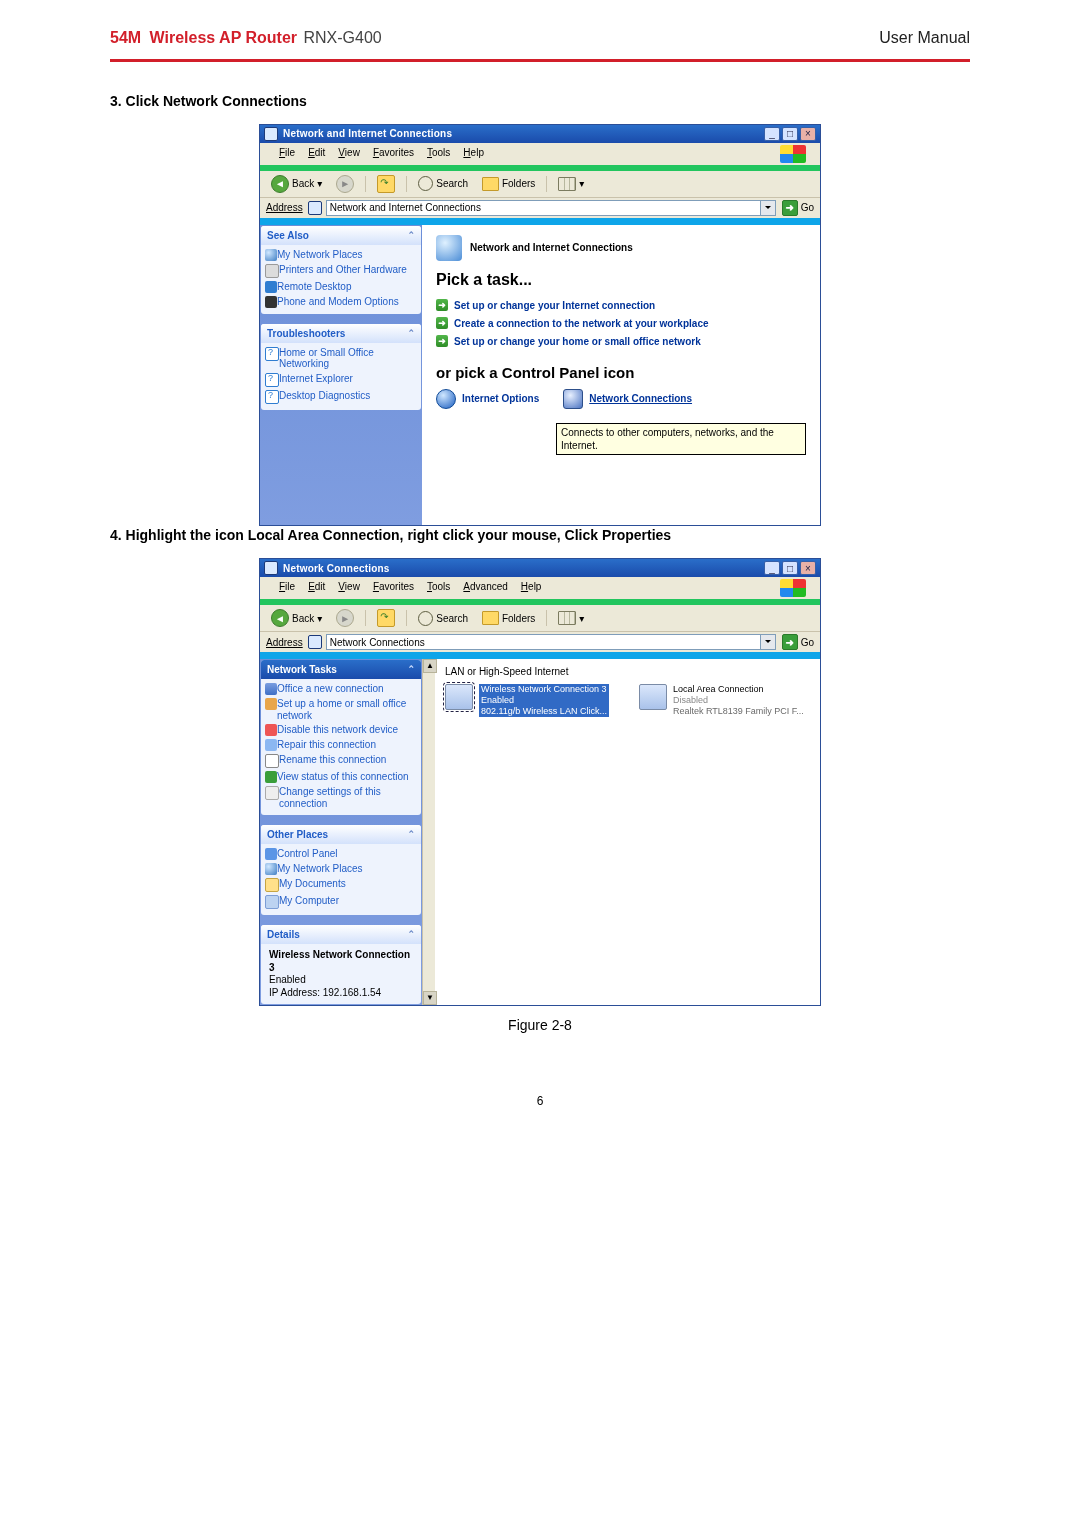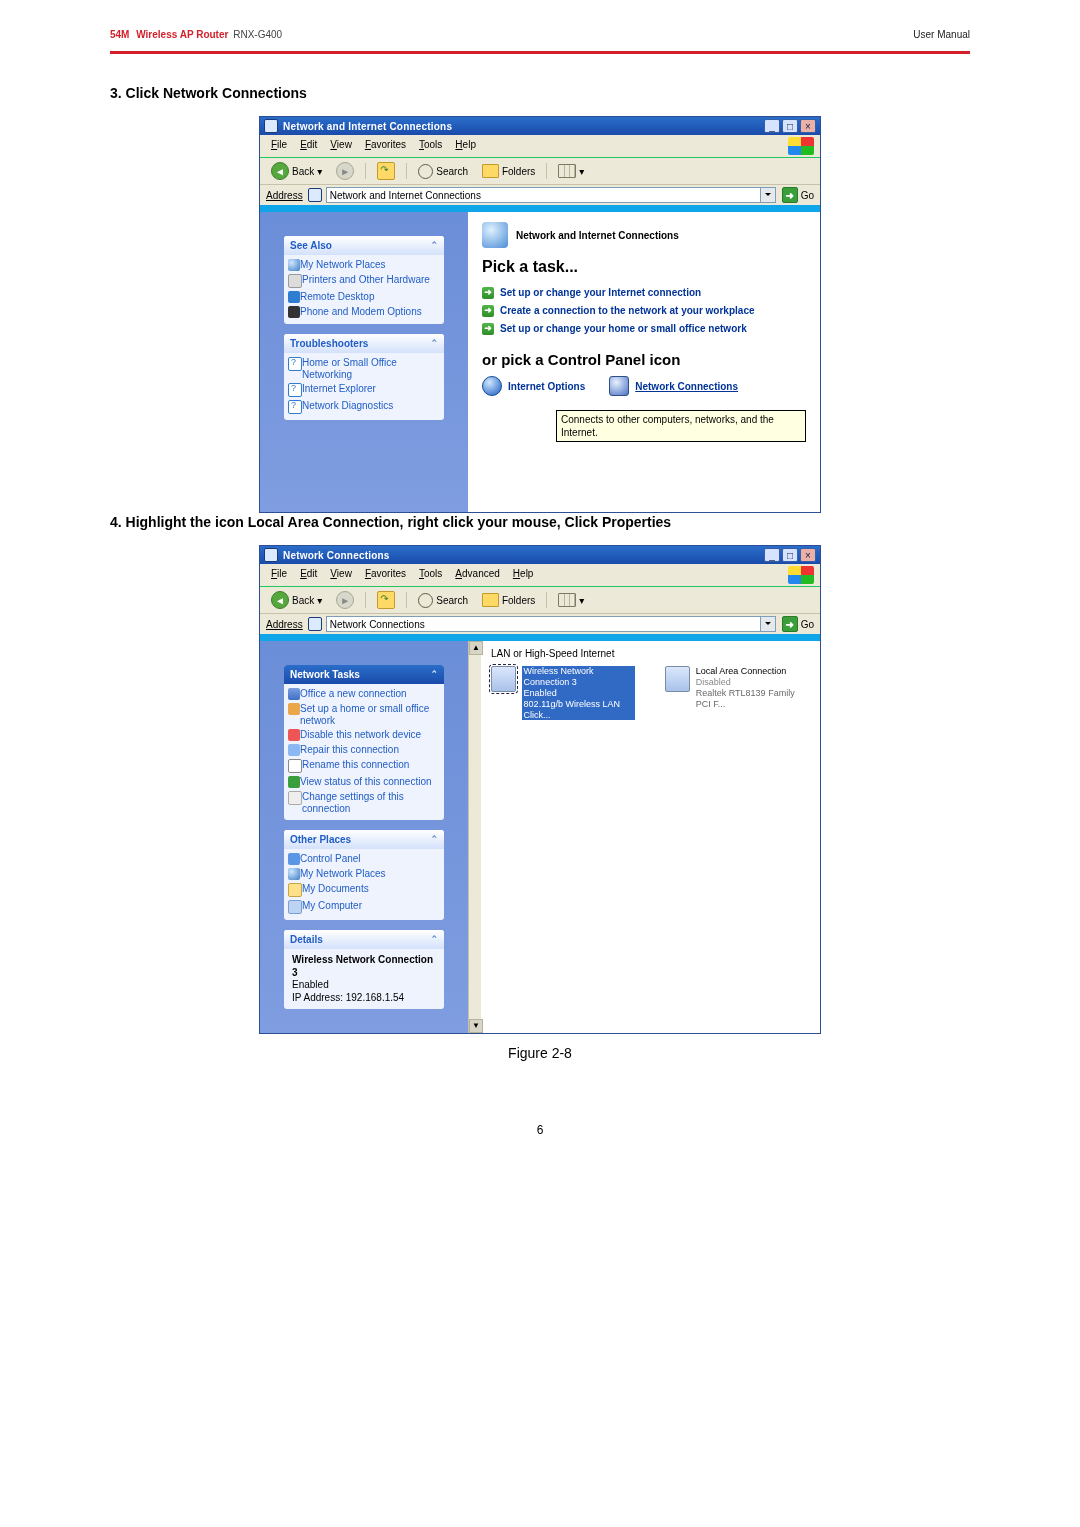--- a/index.html
+++ b/index.html
@@ -9,37 +9,37 @@
     --panel:#eff3fa;
     --panel-grad1:#dfe8fb;
     --xp-bg:#7c95c6;
     --link:#003399;
     --border:#7f7f7f;
     --green:#35a12f;
   }
   html,body{margin:0;background:#fff;color:#000;font:14px/1.3 Arial,Helvetica,sans-serif}
   .page{width:860px;margin:0 auto;padding:28px 0 80px}
   .hr{height:3px;background:var(--red);margin:10px 0 30px}
-  .hdr{display:flex;justify-content:space-between;align-items:baseline;font-size:10px}
+  .hdr{display:flex;justify-content:space-between;align-items:baseline;font-size:16px}
   .hdr .left b{color:var(--red);font-weight:bold}
   .hdr .left .model{color:#444}
   .hdr .right{color:#222}
   .step{font-weight:bold;margin:0 0 14px 0}
   .figcap{text-align:center;margin:10px 0 26px}
   .pagenum{text-align:center;margin-top:60px;font-size:12px}
 
   
   .xpwin{width:560px;margin:0 auto;border:1px solid #2b4e97;background:#fff;font-size:10px;color:#000}
   .titlebar{display:flex;align-items:center;justify-content:space-between;height:18px;padding:0 4px;background:linear-gradient(#2a6ec9,#1a4bab);color:#fff}
   .titlebar .t{font-weight:bold;letter-spacing:.2px;display:flex;align-items:center;gap:5px}
   .titlebar .ctrls{display:flex;gap:2px}
   .titlebar .ctrls span{display:inline-flex;width:14px;height:12px;align-items:center;justify-content:center;background:#d5e3ff;border:1px solid #365fa7;border-radius:2px;color:#224;cursor:pointer}
   .titlebar .ctrls span.close{background:#e9b1a7}
   .ico{display:inline-block;width:12px;height:12px;border:1px solid #1c3a7a;border-radius:2px;background:#dbeaff}
-  .menubar{display:flex;gap:3px;padding:2px 6px;background:#ece9d8;border-bottom:1px solid #22c55e}
+  .menubar{display:flex;gap:3px;padding:2px 14px;background:#ece9d8;border-bottom:6px solid #22c55e}
   .menubar span{padding:1px 5px}
   .menubar span:first-letter{text-decoration:underline}
   .xp-logo{width:16px;height:16px;margin-left:auto;background:conic-gradient(#e33 0 25%, #2b2 0 50%, #28e 0 75%, #fd3 0 100%);border-radius:2px}
   .toolbar{display:flex;align-items:center;gap:4px;padding:2px 6px;background:#ece9d8;border-bottom:1px solid #c9c2ab}
   .tbtn{display:flex;align-items:center;gap:3px;padding:1px 4px;border:1px solid transparent}
   .circ{width:16px;height:16px;border-radius:50%;display:inline-flex;align-items:center;justify-content:center}
   .c-back{background:#56a83e;border:1px solid #3d7d2e;color:#fff}
   .c-fwd{background:#d7d7cc;border:1px solid #aba88f;color:#888}
   .folderup{width:16px;height:16px;background:#ffd966;border:1px solid #c49a2a;border-radius:2px;position:relative}
   .folderup:before{content:"↷";position:absolute;left:2px;top:0;font-size:10px;color:#3a7f2a}
@@ -50,21 +50,21 @@
   .sep{width:1px;height:16px;background:#c9c2ab;margin:0 2px}
   .addrbar{display:flex;align-items:center;padding:2px 6px;background:#ece9d8;border-bottom:7px solid #0ea5e9}
   .addrbar .lbl{text-decoration:underline;margin-right:5px}
   .addrbar input{flex:1;height:14px;border:1px solid #7f9db9;padding:0 3px;font:10px Arial}
   .addrbar .dd{width:14px;height:14px;border:1px solid #7f9db9;border-left:0;background:#e5e8ed;position:relative}
   .addrbar .dd:after{content:"";position:absolute;left:4px;top:5px;border:3px solid transparent;border-top-color:#000}
   .addrbar .go{display:flex;align-items:center;gap:3px;margin-left:6px}
   .go .g{width:14px;height:14px;border-radius:2px;background:#3a9e3a;border:1px solid #2a7a2a;color:#fff;display:flex;align-items:center;justify-content:center;font-weight:bold}
 
   .body{display:flex;min-height:300px}
-  .side{width:160px;background:linear-gradient(#6b8ed8,#7f9de0);padding:24px;display:flex;flex-direction:column;gap:10px}
+  .side{width:160px;background:linear-gradient(#6b8ed8,#7f9de0);padding:1px;display:flex;flex-direction:column;gap:10px}
   .panel{background:#eef3fd;border-radius:3px;overflow:hidden}
   .panel .ph{display:flex;justify-content:space-between;align-items:center;padding:3px 6px;font-weight:bold;color:#215dc6;background:linear-gradient(#fff,#d3e1fb)}
   .panel.dark .ph{background:linear-gradient(#2a6ec9,#1a4bab);color:#fff}
   .panel .ph .chev{font-size:9px;color:#6a89c8}
   .panel.dark .ph .chev{color:#cfe0ff}
   .panel ul{list-style:none;margin:4px 4px 6px;padding:0}
   .panel li{display:flex;align-items:flex-start;color:#215dc6;margin:3px 0;line-height:1.15}
   .panel li .pi{width:12px;height:12px;flex:none;border-radius:2px}
   .pi.globe{background:radial-gradient(circle at 30% 30%,#cfe7ff,#3d7dc3)}
   .pi.prn{background:#dcdcdc;border:1px solid #9a9a9a}
@@ -225,21 +225,21 @@
             <li>
                 <span class="pi help"></span>
                 <span>Home or Small Office Networking</span>
               </li>
             <li>
                 <span class="pi help"></span>
                 <span>Internet Explorer</span>
               </li>
             <li>
                 <span class="pi help"></span>
-                <span>Network Diagnostics</span>
+                <span>Desktop Diagnostics</span>
               </li>
           </ul>
         </div>
       </div>
 
       <div class="main">
         <div class="catHead">
           <span class="catIcon"></span>
           <span>Network and Internet Connections</span>
         </div>

